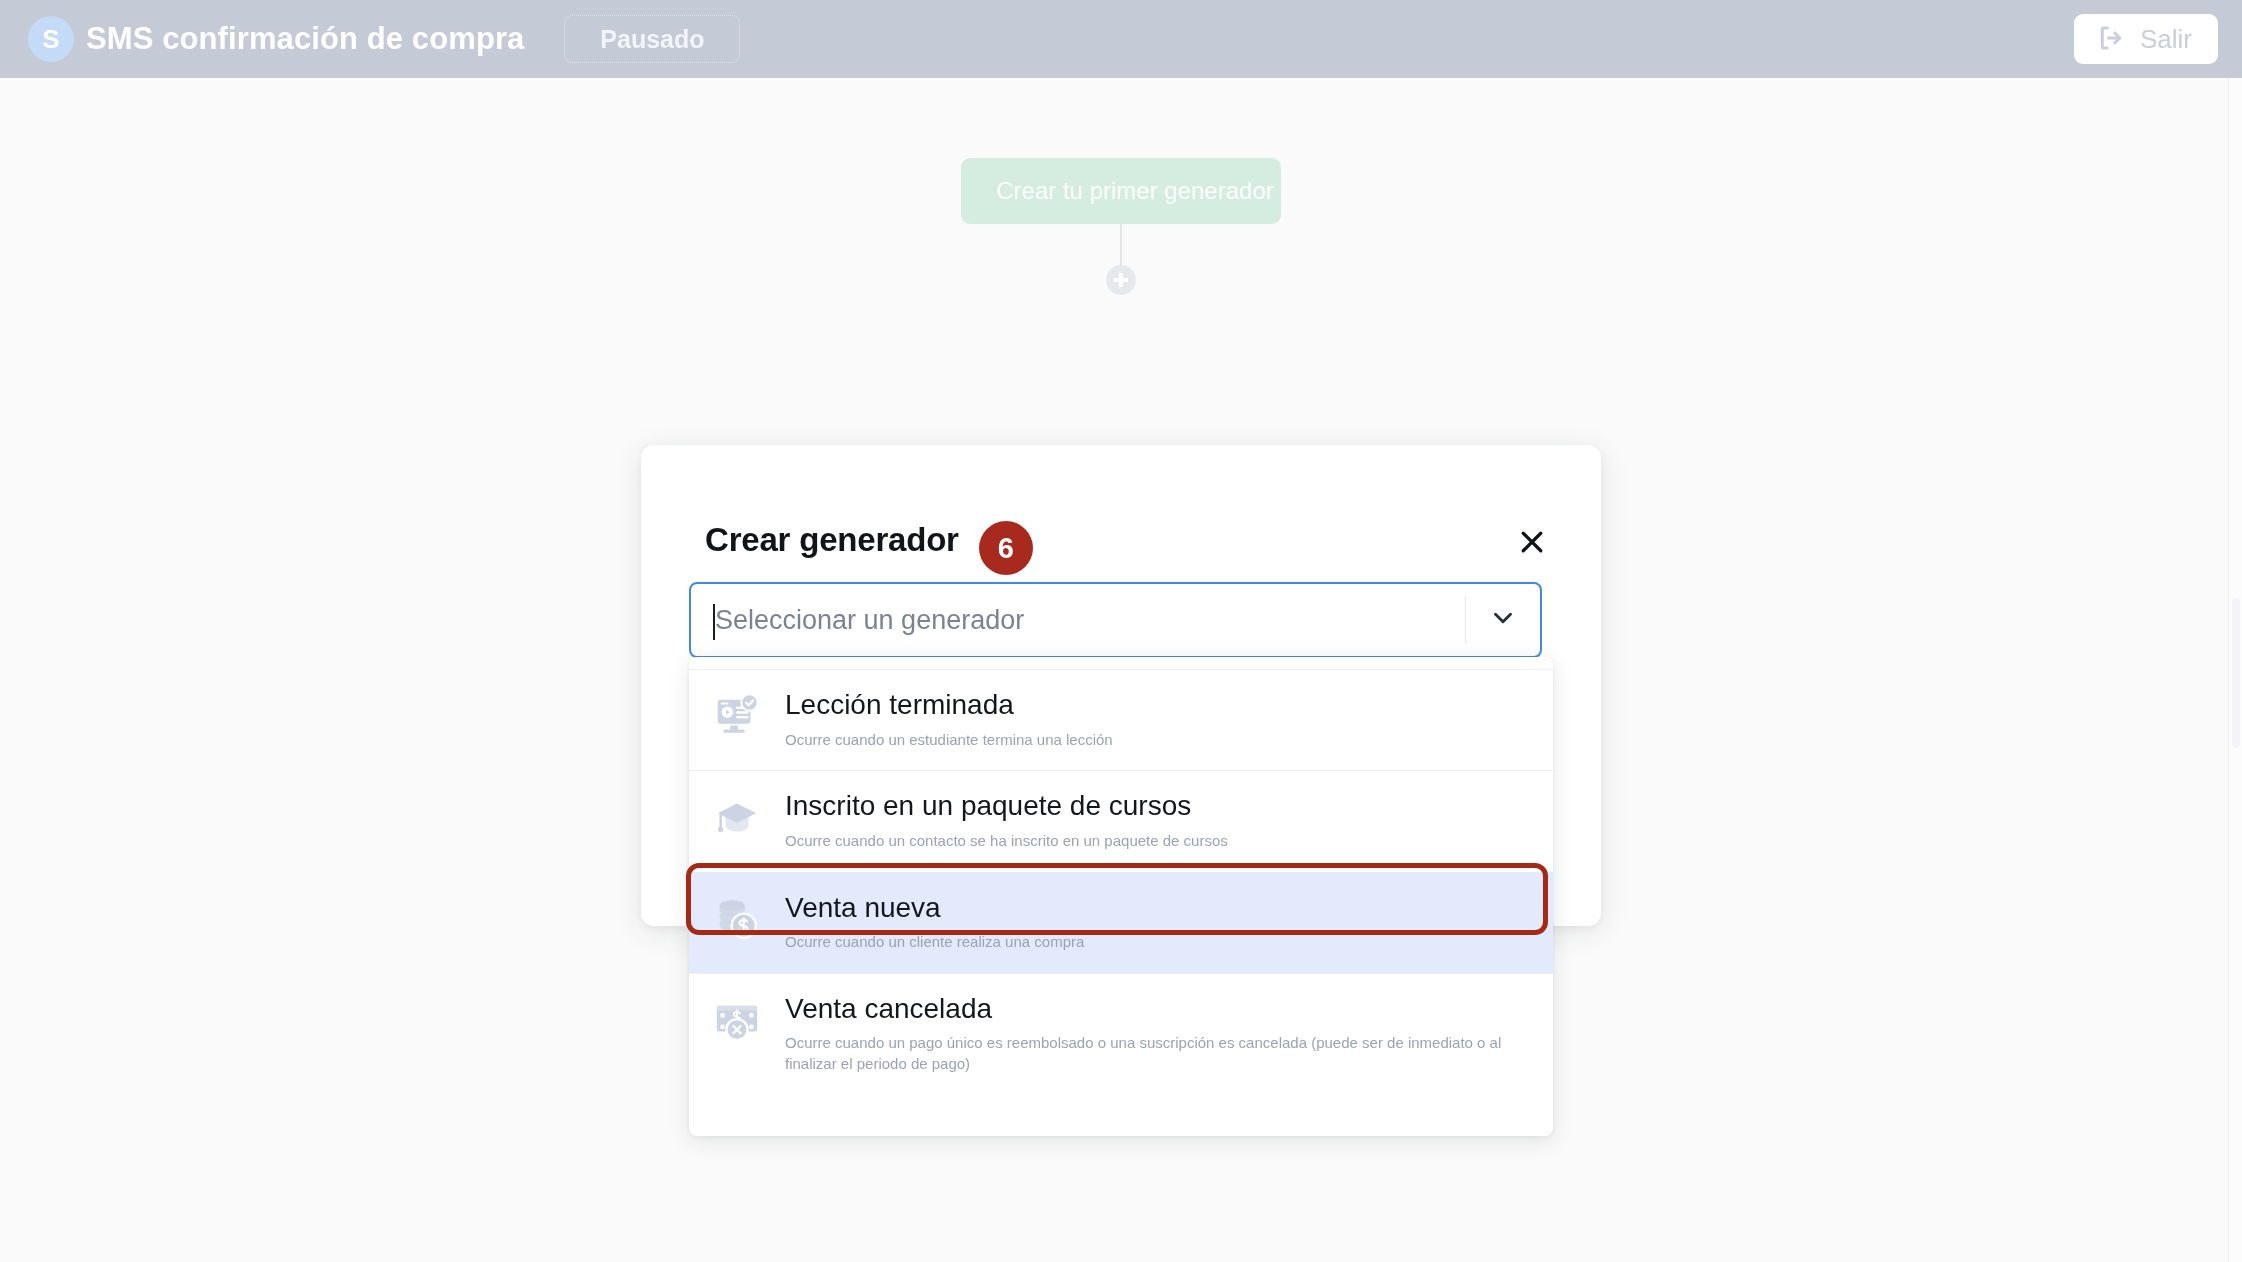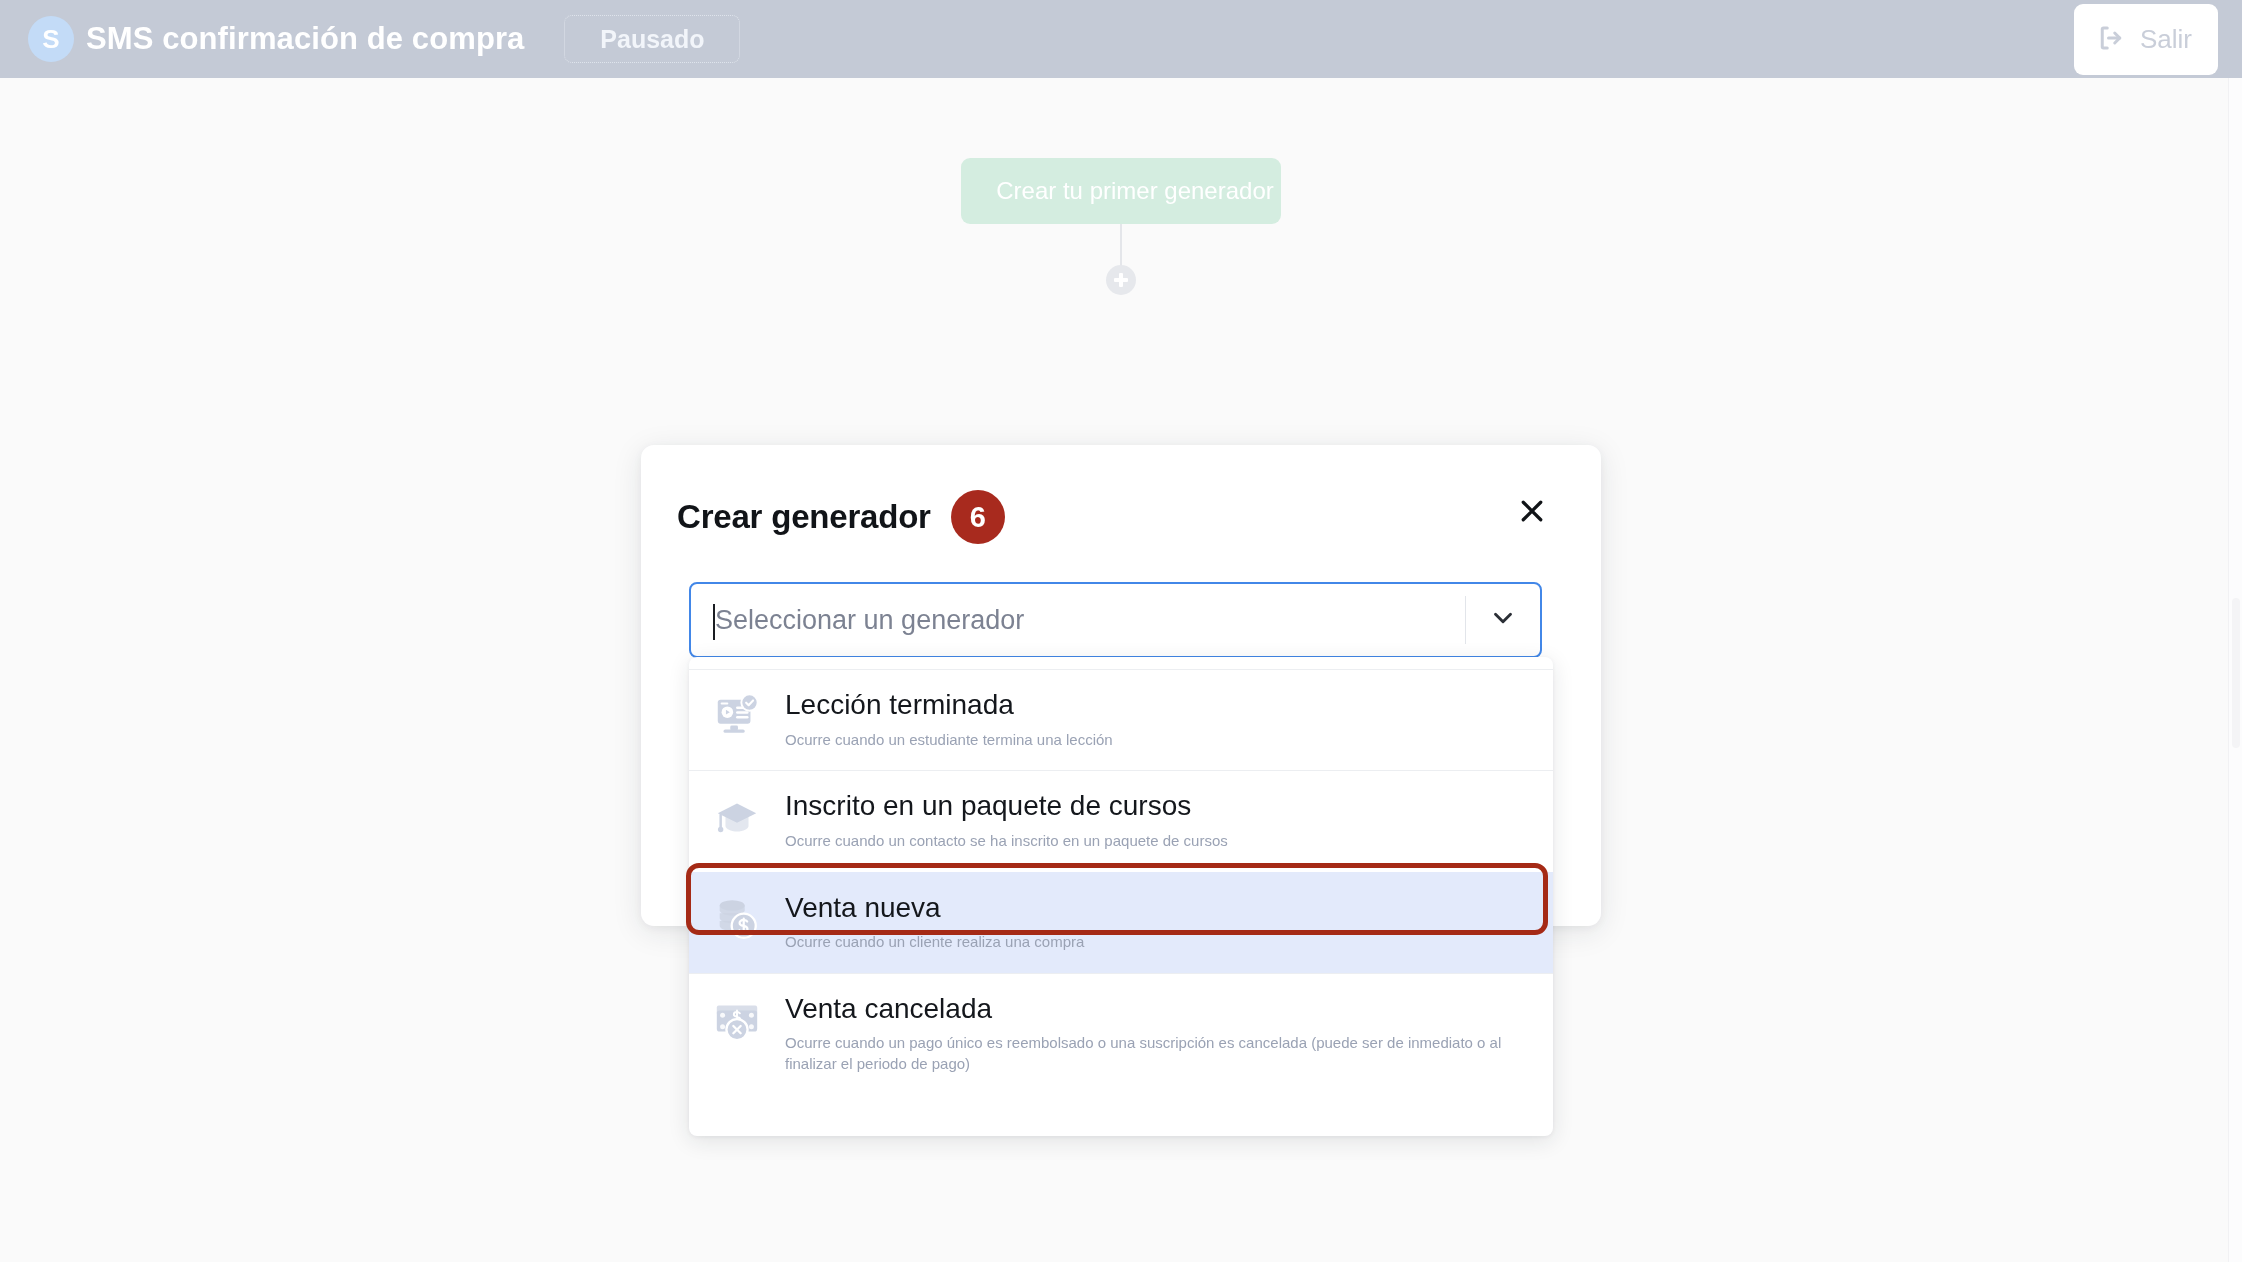--- a/index.html
+++ b/index.html
@@ -68,21 +68,21 @@
     white-space: nowrap;
     font-weight: bold;
   }
 
   .topbar-spacer { flex: 1 1 auto; }
 
   .exit-button {
     display: flex;
     align-items: center;
     gap: 14px;
-    height: 71px;
+    height: 50px;
     padding: 0 26px 0 22px;
     background: #ffffff;
     border: none;
     border-radius: 9px;
     cursor: pointer;
     font-family: inherit;
   }
   .exit-button .exit-label {
     font-size: 26px;
     color: #c9ced9;
@@ -186,23 +186,24 @@
     height: 481px;
     background: #ffffff;
     border-radius: 13px;
     box-shadow: 0 6px 30px rgba(30, 35, 50, 0.10),
                 0 2px 8px rgba(30, 35, 50, 0.05);
     z-index: 50;
   }
 
   .modal-header {
     position: relative;
-    padding: 45px 46px 0 36px;
-    display: flex;
-    align-items: center;
+    padding: 45px 46px 0 64px;
+    display: flex;
+    align-items: flex-start;
+    margin-top: 31px;
   }
 
   .modal-title {
     font-size: 33px;
     font-weight: 700;
     color: #111418;
     letter-spacing: -0.2px;
     white-space: nowrap;
   }
 

